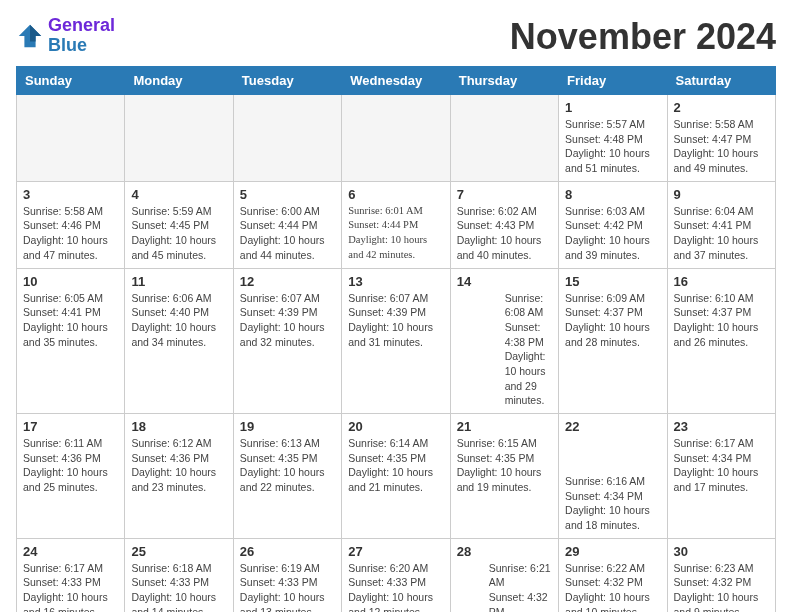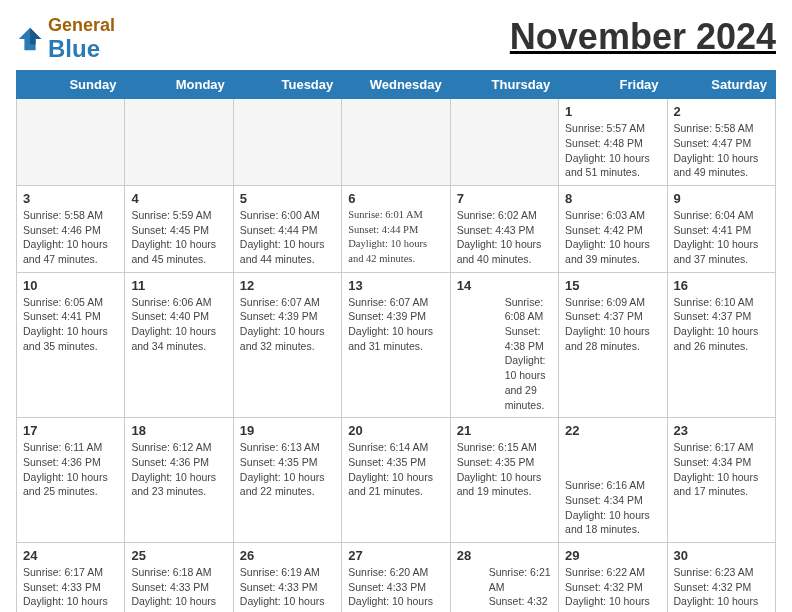--- a/index.html
+++ b/index.html
@@ -22,53 +22,52 @@
       gap: 4px;
     }
     .logo-text {
       display: flex;
       flex-direction: column;
       line-height: 1.1;
     }
     .logo-general {
       font-size: 18px;
       font-weight: bold;
-      color: #a16207;
+      color: #6d28d9;
     }
     .logo-blue {
-      font-size: 24px;
+      font-size: 18px;
       font-weight: bold;
       color: #2a7ab5;
     }
     .logo-icon {
       width: 28px;
       height: 28px;
     }
     .title-section {
       text-align: center;
-      text-decoration: underline;
     }
     .month-title {
       font-size: 36px;
       font-weight: bold;
       color: #333;
     }
     .location {
       font-size: 16px;
       color: #555;
     }
     table {
       width: 100%;
       border-collapse: collapse;
       table-layout: fixed;
     }
     th {
       background-color: #2a7ab5;
       color: white;
-      text-align: right;
+      text-align: left;
       padding: 6px 8px;
       font-size: 13px;
       font-weight: bold;
       border: 1px solid #2a7ab5;
     }
     td {
       vertical-align: top;
       padding: 5px 6px;
       border: 1px solid #ccc;
       font-size: 11px;

